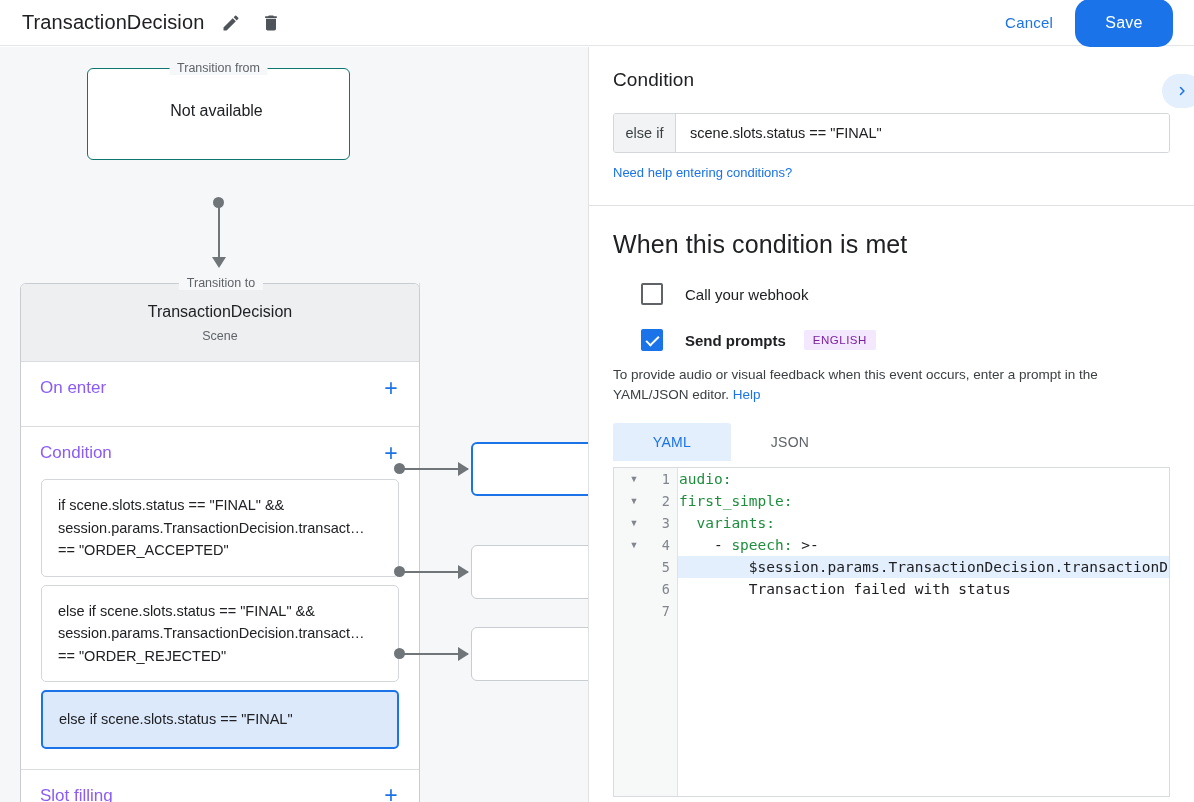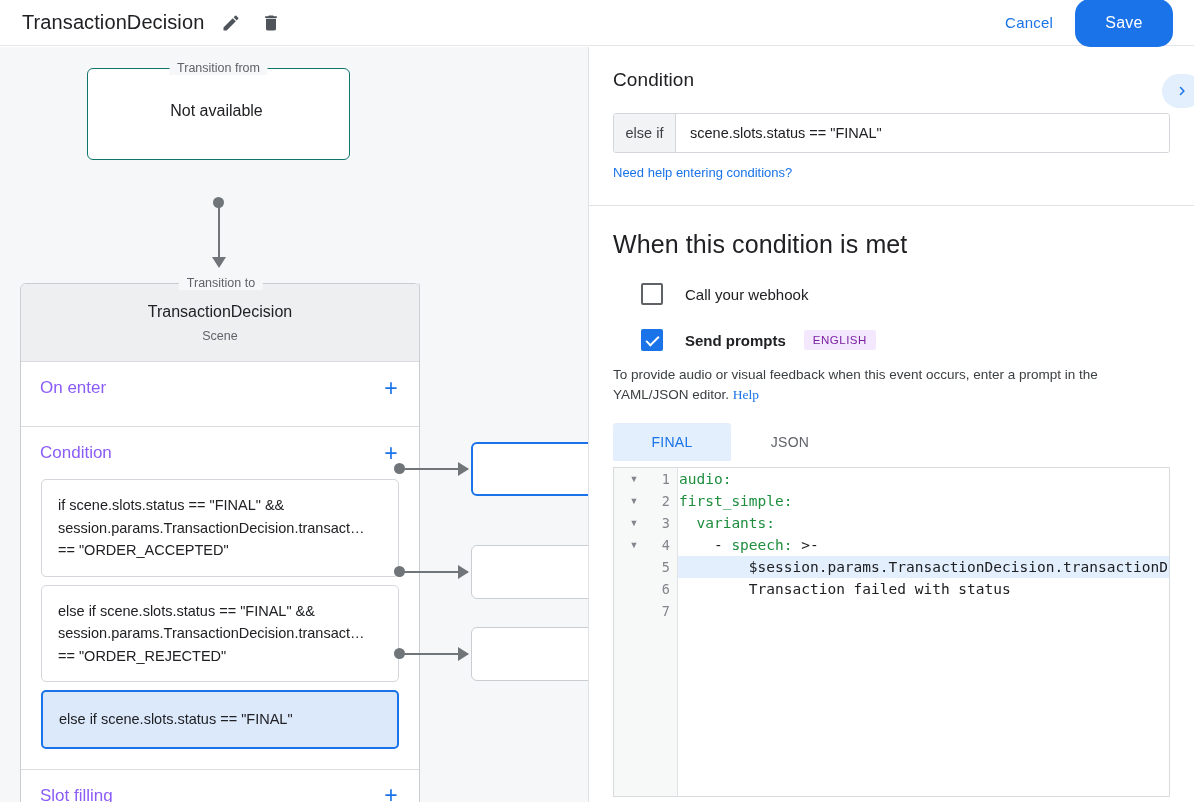--- a/index.html
+++ b/index.html
@@ -184,21 +184,21 @@
   .chk-label { margin-left: 22px; font-size: 15px; color: #202124; }
   .chk-label.bold { font-weight: bold; }
   .lang-badge {
     margin-left: 18px; background: #f3e8fd; color: #7b1fa2;
     font-size: 11.5px; letter-spacing: .5px; padding: 4px 9px; border-radius: 2px;
   }
   .hint {
     margin-top: 14px; font-size: 13.5px; color: #3c4043; line-height: 20px;
     max-width: 556px;
   }
-  .hint a { color: #1a73e8; text-decoration: none; cursor: pointer; font-family: Liberation Serif, serif; }
+  .hint a { color: #1a73e8; text-decoration: none; cursor: pointer; }
 
   
   .tabs { display: flex; margin-top: 18px; }
   .tab {
     min-width: 118px; height: 38px; display: flex; align-items: center; justify-content: center;
     font-size: 14px; color: #5f6368; cursor: pointer; letter-spacing: .3px;
   }
   .tab.active { background: #e3effd; color: #1a73e8; border-radius: 3px 3px 0 0; }
 
   
@@ -361,21 +361,21 @@
         <div class="chk checked"></div>
         <div class="chk-label bold">Send prompts</div>
         <div class="lang-badge">ENGLISH</div>
       </div>
 
       <div class="hint">
         <span>To provide audio or visual feedback when this event occurs, enter a prompt in the YAML/JSON editor. </span><a>Help</a>
       </div>
 
       <div class="tabs">
-        <div class="tab active">FINAL</div>
+        <div class="tab active">YAML</div>
         <div class="tab">JSON</div>
       </div>
 
       <div class="editor">
         <div class="gutter">
           <div class="gutter-rows" id="gutter-rows">
               <div class="gutter-row">
                 <div class="fold">▼</div>
                 <div class="lineno">1</div>
               </div>

